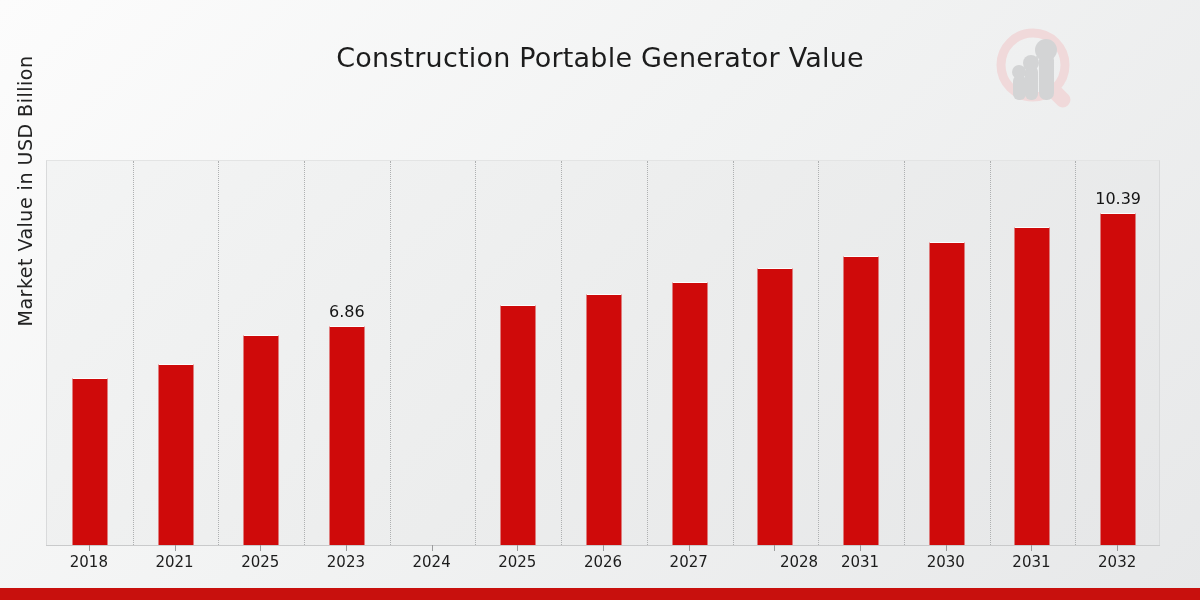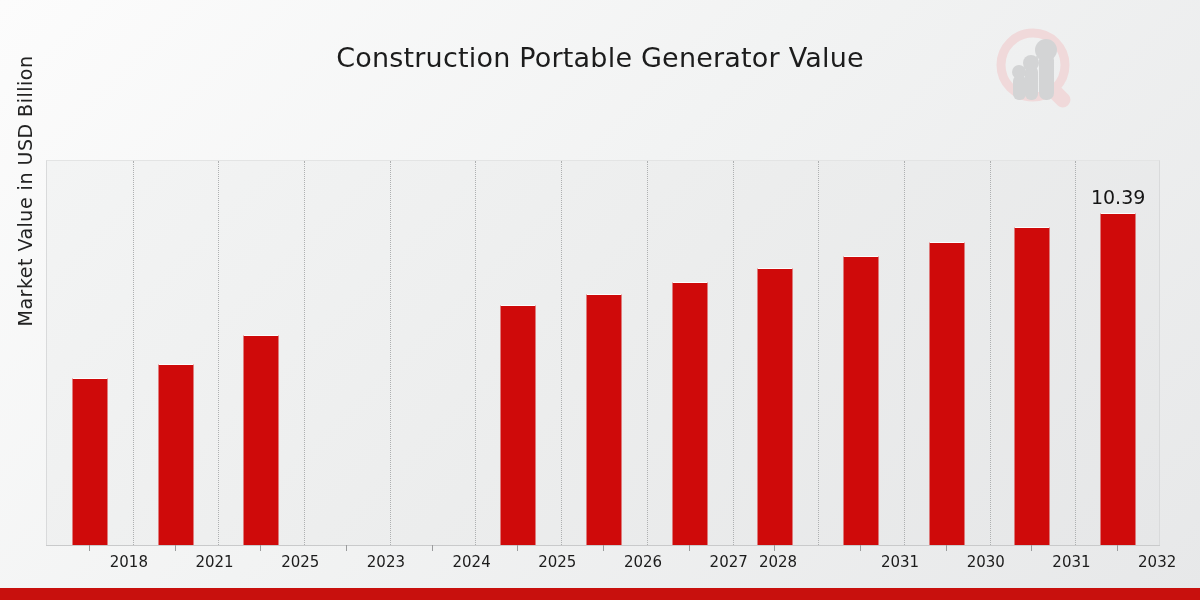--- a/index.html
+++ b/index.html
@@ -89,21 +89,21 @@
     left: 50%;
     transform: translateX(-50%);
     width: 35px;
     background: #cf0a0a;
     border-top: 1px solid #fdfdfd;
   }
   .bar-value {
     position: absolute;
     left: 50%;
     transform: translateX(-50%);
-    font-size: 19px;
+    font-size: 16px;
     color: #141414;
     white-space: nowrap;
   }
 
   
   #x-axis-line {
     position: absolute;
     left: 46px;
     top: 545px;
     width: 1114px;
@@ -118,21 +118,20 @@
     background: #9a9b9c;
   }
   .x-label {
     position: absolute;
     top: 553px;
     font-size: 15px;
     color: #1c1c1c;
     text-align: left;
     transform: translateX(-50%);
     white-space: nowrap;
-    margin-left: 40px;
   }
 
   
   #footer-band {
     position: absolute;
     left: 0;
     top: 588px;
     width: 1200px;
     height: 12px;
     background: #c8100d;
@@ -182,20 +181,24 @@
   <div id="bars-layer">
       <div class="bar-group" style="left: 0px; width: 85.6923px;">
         <div class="bar" title="2018: 5.22" style="height: 166.586px; background: rgb(207, 10, 10);"></div>
       </div>
       <div class="bar-group" style="left: 85.6923px; width: 85.6923px;">
         <div class="bar" title="2019: 5.67" style="height: 180.947px; background: rgb(207, 10, 10);"></div>
       </div>
       <div class="bar-group" style="left: 171.385px; width: 85.6923px;">
         <div class="bar" title="2022: 6.57" style="height: 209.669px; background: rgb(207, 10, 10);"></div>
       </div>
+      <div class="bar-group" style="left: 257.077px; width: 85.6923px;">
+        <div class="bar" title="2023: 6.86" style="height: 218.923px; background: rgb(207, 10, 10);"></div>
+        <div class="bar-value" style="bottom: 223.923px;">6.86</div>
+      </div>
       <div class="bar-group" style="left: 428.462px; width: 85.6923px;">
         <div class="bar" title="2025: 7.52" style="height: 239.986px; background: rgb(207, 10, 10);"></div>
       </div>
       <div class="bar-group" style="left: 514.154px; width: 85.6923px;">
         <div class="bar" title="2026: 7.88" style="height: 251.475px; background: rgb(207, 10, 10);"></div>
       </div>
       <div class="bar-group" style="left: 599.846px; width: 85.6923px;">
         <div class="bar" title="2027: 8.24" style="height: 262.963px; background: rgb(207, 10, 10);"></div>
       </div>
       <div class="bar-group" style="left: 685.538px; width: 85.6923px;">
@@ -220,21 +223,21 @@
 <div id="x-axis-line"></div>
 <div id="x-axis-labels">
     <div class="x-label" style="left: 88.8462px;">2018</div>
     <div class="x-label" style="left: 174.538px;">2021</div>
     <div class="x-label" style="left: 260.231px;">2025</div>
     <div class="x-label" style="left: 345.923px;">2023</div>
     <div class="x-label" style="left: 431.615px;">2024</div>
     <div class="x-label" style="left: 517.308px;">2025</div>
     <div class="x-label" style="left: 603px;">2026</div>
     <div class="x-label" style="left: 688.692px;">2027</div>
-    <div class="x-label" style="left: 738px;">2028</div>
+    <div class="x-label" style="left: 799px;">2028</div>
     <div class="x-label" style="left: 860.077px;">2031</div>
     <div class="x-label" style="left: 945.769px;">2030</div>
     <div class="x-label" style="left: 1031.46px;">2031</div>
     <div class="x-label" style="left: 1117.15px;">2032</div>
   </div>
 
 <div id="footer-band"></div>
 
 <div class="tick-mark" style="left: 88.8462px;"></div>
 <div class="tick-mark" style="left: 174.538px;"></div>

